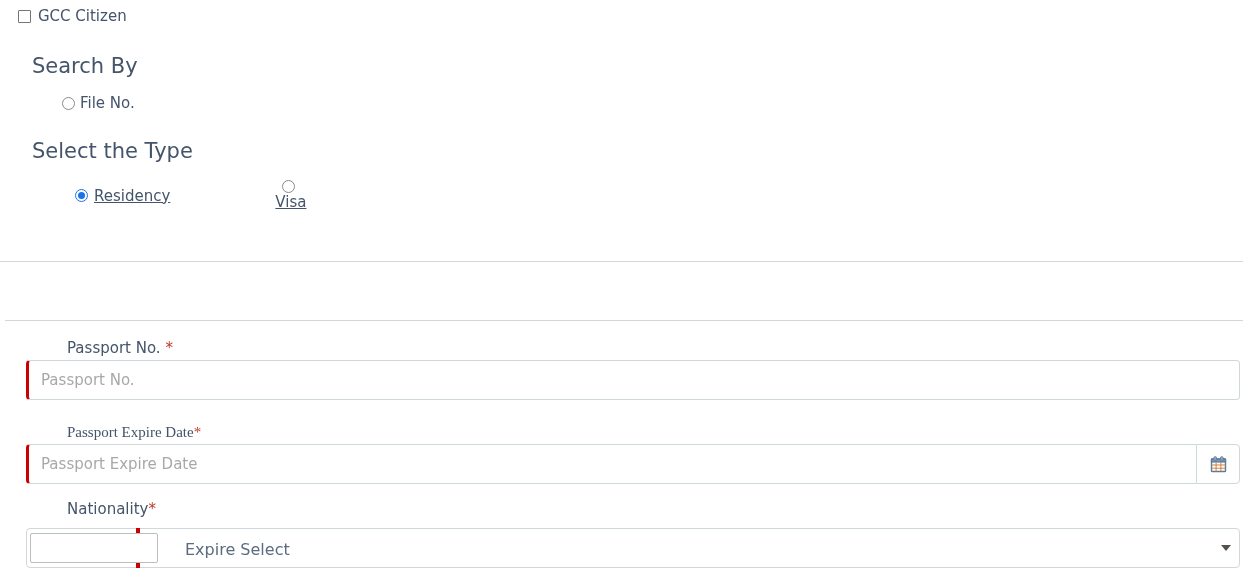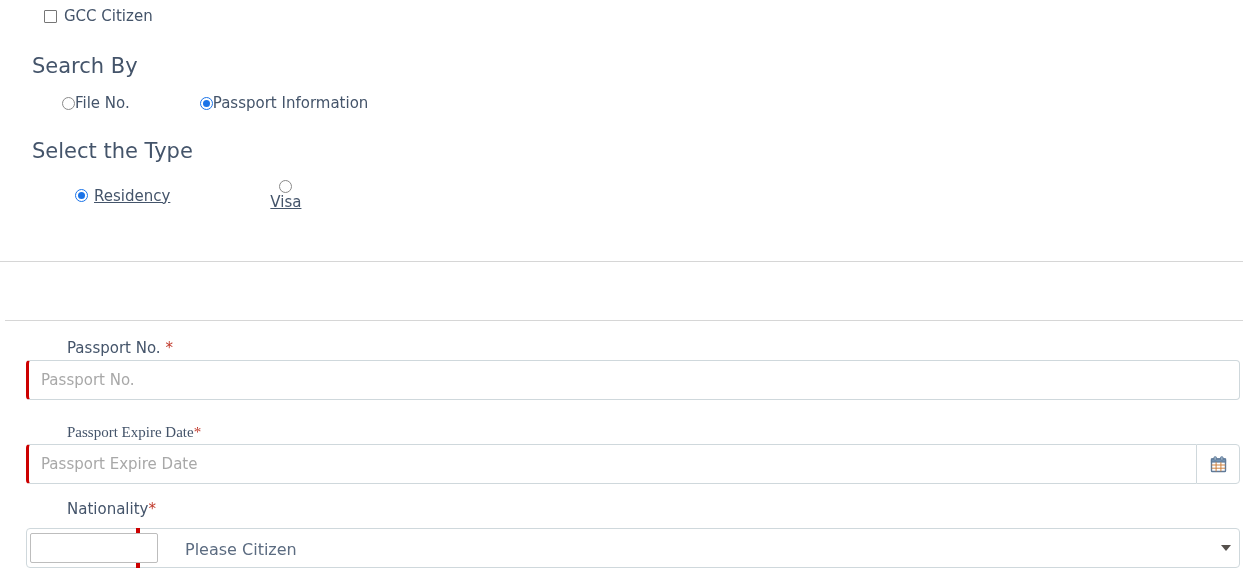--- a/index.html
+++ b/index.html
@@ -13,21 +13,21 @@
     height: 568px;
     position: relative;
     font-family: "DejaVu Sans", "Liberation Sans", sans-serif;
     color: #44546a;
     overflow: hidden;
   }
 
   
   .gcc-row {
     position: absolute;
-    left: 44px;
+    left: 18px;
     top: 7px;
     display: flex;
     align-items: center;
     gap: 7px;
   }
   .cbx {
     width: 13px;
     height: 13px;
     border: 1px solid #767676;
     background: #ffffff;
@@ -68,20 +68,21 @@
   .radio-item {
     display: flex;
     align-items: center;
     cursor: pointer;
     white-space: nowrap;
   }
   .radio-item .rlabel {
     font-size: 15px;
     color: #44546a;
     line-height: 18px;
+    margin-left: 5px;
   }
   .rad {
     width: 13px;
     height: 13px;
     border-radius: 50%;
     border: 1px solid #8a8a8a;
     background: #ffffff;
     display: inline-block;
     flex: none;
     position: relative;
@@ -242,24 +243,20 @@
   <span class="cbx"></span>
   <span class="gcc-label">GCC Citizen</span>
 </div>
 
 <div class="section-heading" id="h-search-by">Search By</div>
 
 <div class="radio-group" id="rg-search-by">
   <label class="radio-item">
     <span class="rad"></span>
     <span class="rlabel">File No.</span>
-  </label>
-  <label class="radio-item">
-    <span class="rad on"></span>
-    <span class="rlabel">Passport Information</span>
   </label>
 </div>
 
 <div class="section-heading" id="h-select-type">Select the Type</div>
 
 <div class="radio-group" id="rg-select-type">
   <label class="radio-item">
     <span class="rad on"></span>
     <span class="rlabel">Residency</span>
   </label>
@@ -299,14 +296,14 @@
     </g>
   </svg>
 </div>
 
 <div class="field-label" id="lbl-nationality">
   <span>Nationality</span><span class="req">*</span>
 </div>
 <div id="fld-nationality"></div>
 <div id="nat-redbar"></div>
 <div id="nat-filter-input"></div>
-<div id="nat-value">Please Citizen</div>
+<div id="nat-value">Expire Select</div>
 <div id="nat-caret"></div>
 
 </body></html>

